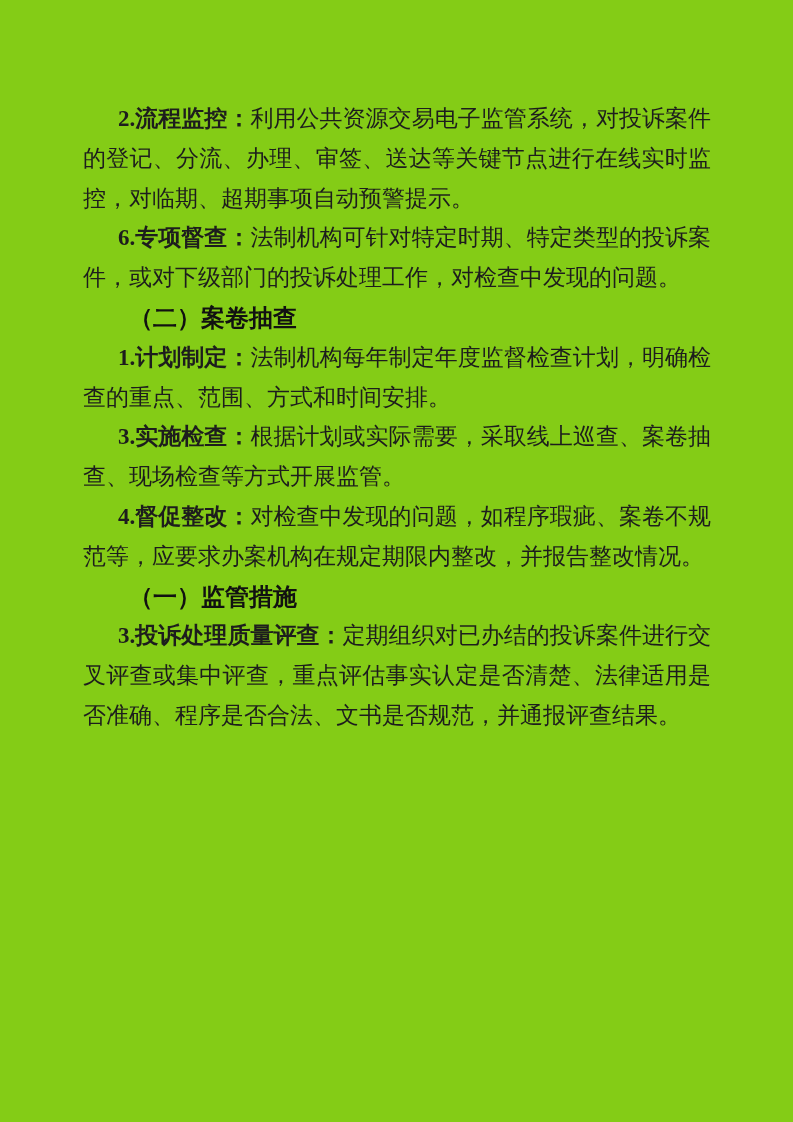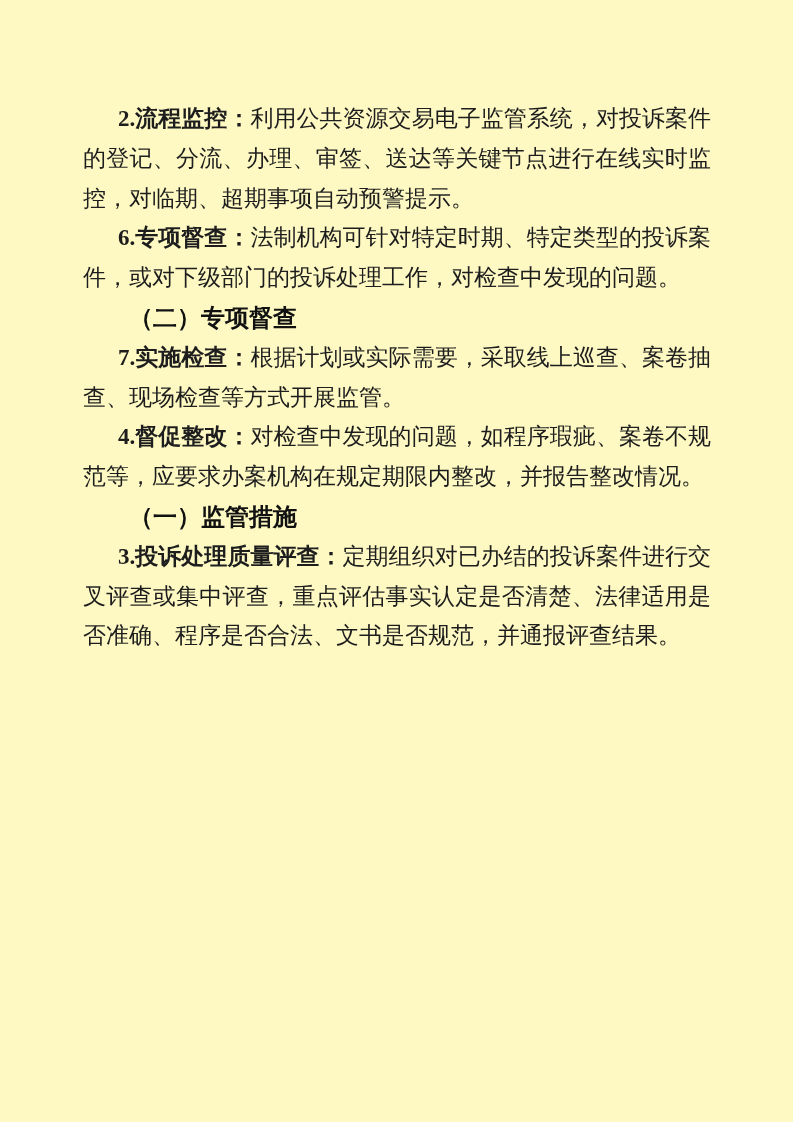--- a/index.html
+++ b/index.html
@@ -4,21 +4,21 @@
 <style>
   html, body {
     margin: 0;
     padding: 0;
     background: #ffffff;
   }
   .page {
     position: relative;
     width: 793px;
     height: 1122px;
-    background: #fef9c3;
+    background: #84cc16;
     overflow: hidden;
   }
   .doc-content {
     position: absolute;
     left: 83px;
     top: 99px;
     width: 628px;
     color: #1d1d1d;
     font-family: "Liberation Serif", "DejaVu Serif", serif;
     font-size: 23px;
@@ -46,19 +46,20 @@
     text-align: left;
   }
 </style>
 </head>
 <body>
 
 <div class="page">
   <div class="doc-content" id="doc-content">
       <p class="para"><span class="lead">2.流程监控：</span><span>利用公共资源交易电子监管系统，对投诉案件的登记、分流、办理、审签、送达等关键节点进行在线实时监控，对临期、超期事项自动预警提示。</span></p>
       <p class="para"><span class="lead">6.专项督查：</span><span>法制机构可针对特定时期、特定类型的投诉案件，或对下级部门的投诉处理工作，对检查中发现的问题。</span></p>
-      <div class="h-sub">（二）专项督查</div>
-      <p class="para"><span class="lead">7.实施检查：</span><span>根据计划或实际需要，采取线上巡查、案卷抽查、现场检查等方式开展监管。</span></p>
+      <div class="h-sub">（二）案卷抽查</div>
+      <p class="para"><span class="lead">1.计划制定：</span><span>法制机构每年制定年度监督检查计划，明确检查的重点、范围、方式和时间安排。</span></p>
+      <p class="para"><span class="lead">3.实施检查：</span><span>根据计划或实际需要，采取线上巡查、案卷抽查、现场检查等方式开展监管。</span></p>
       <p class="para"><span class="lead">4.督促整改：</span><span>对检查中发现的问题，如程序瑕疵、案卷不规范等，应要求办案机构在规定期限内整改，并报告整改情况。</span></p>
       <div class="h-sub">（一）监管措施</div>
       <p class="para"><span class="lead">3.投诉处理质量评查：</span><span>定期组织对已办结的投诉案件进行交叉评查或集中评查，重点评估事实认定是否清楚、法律适用是否准确、程序是否合法、文书是否规范，并通报评查结果。</span></p>
     </div>
 </div>
 
 </body></html>

